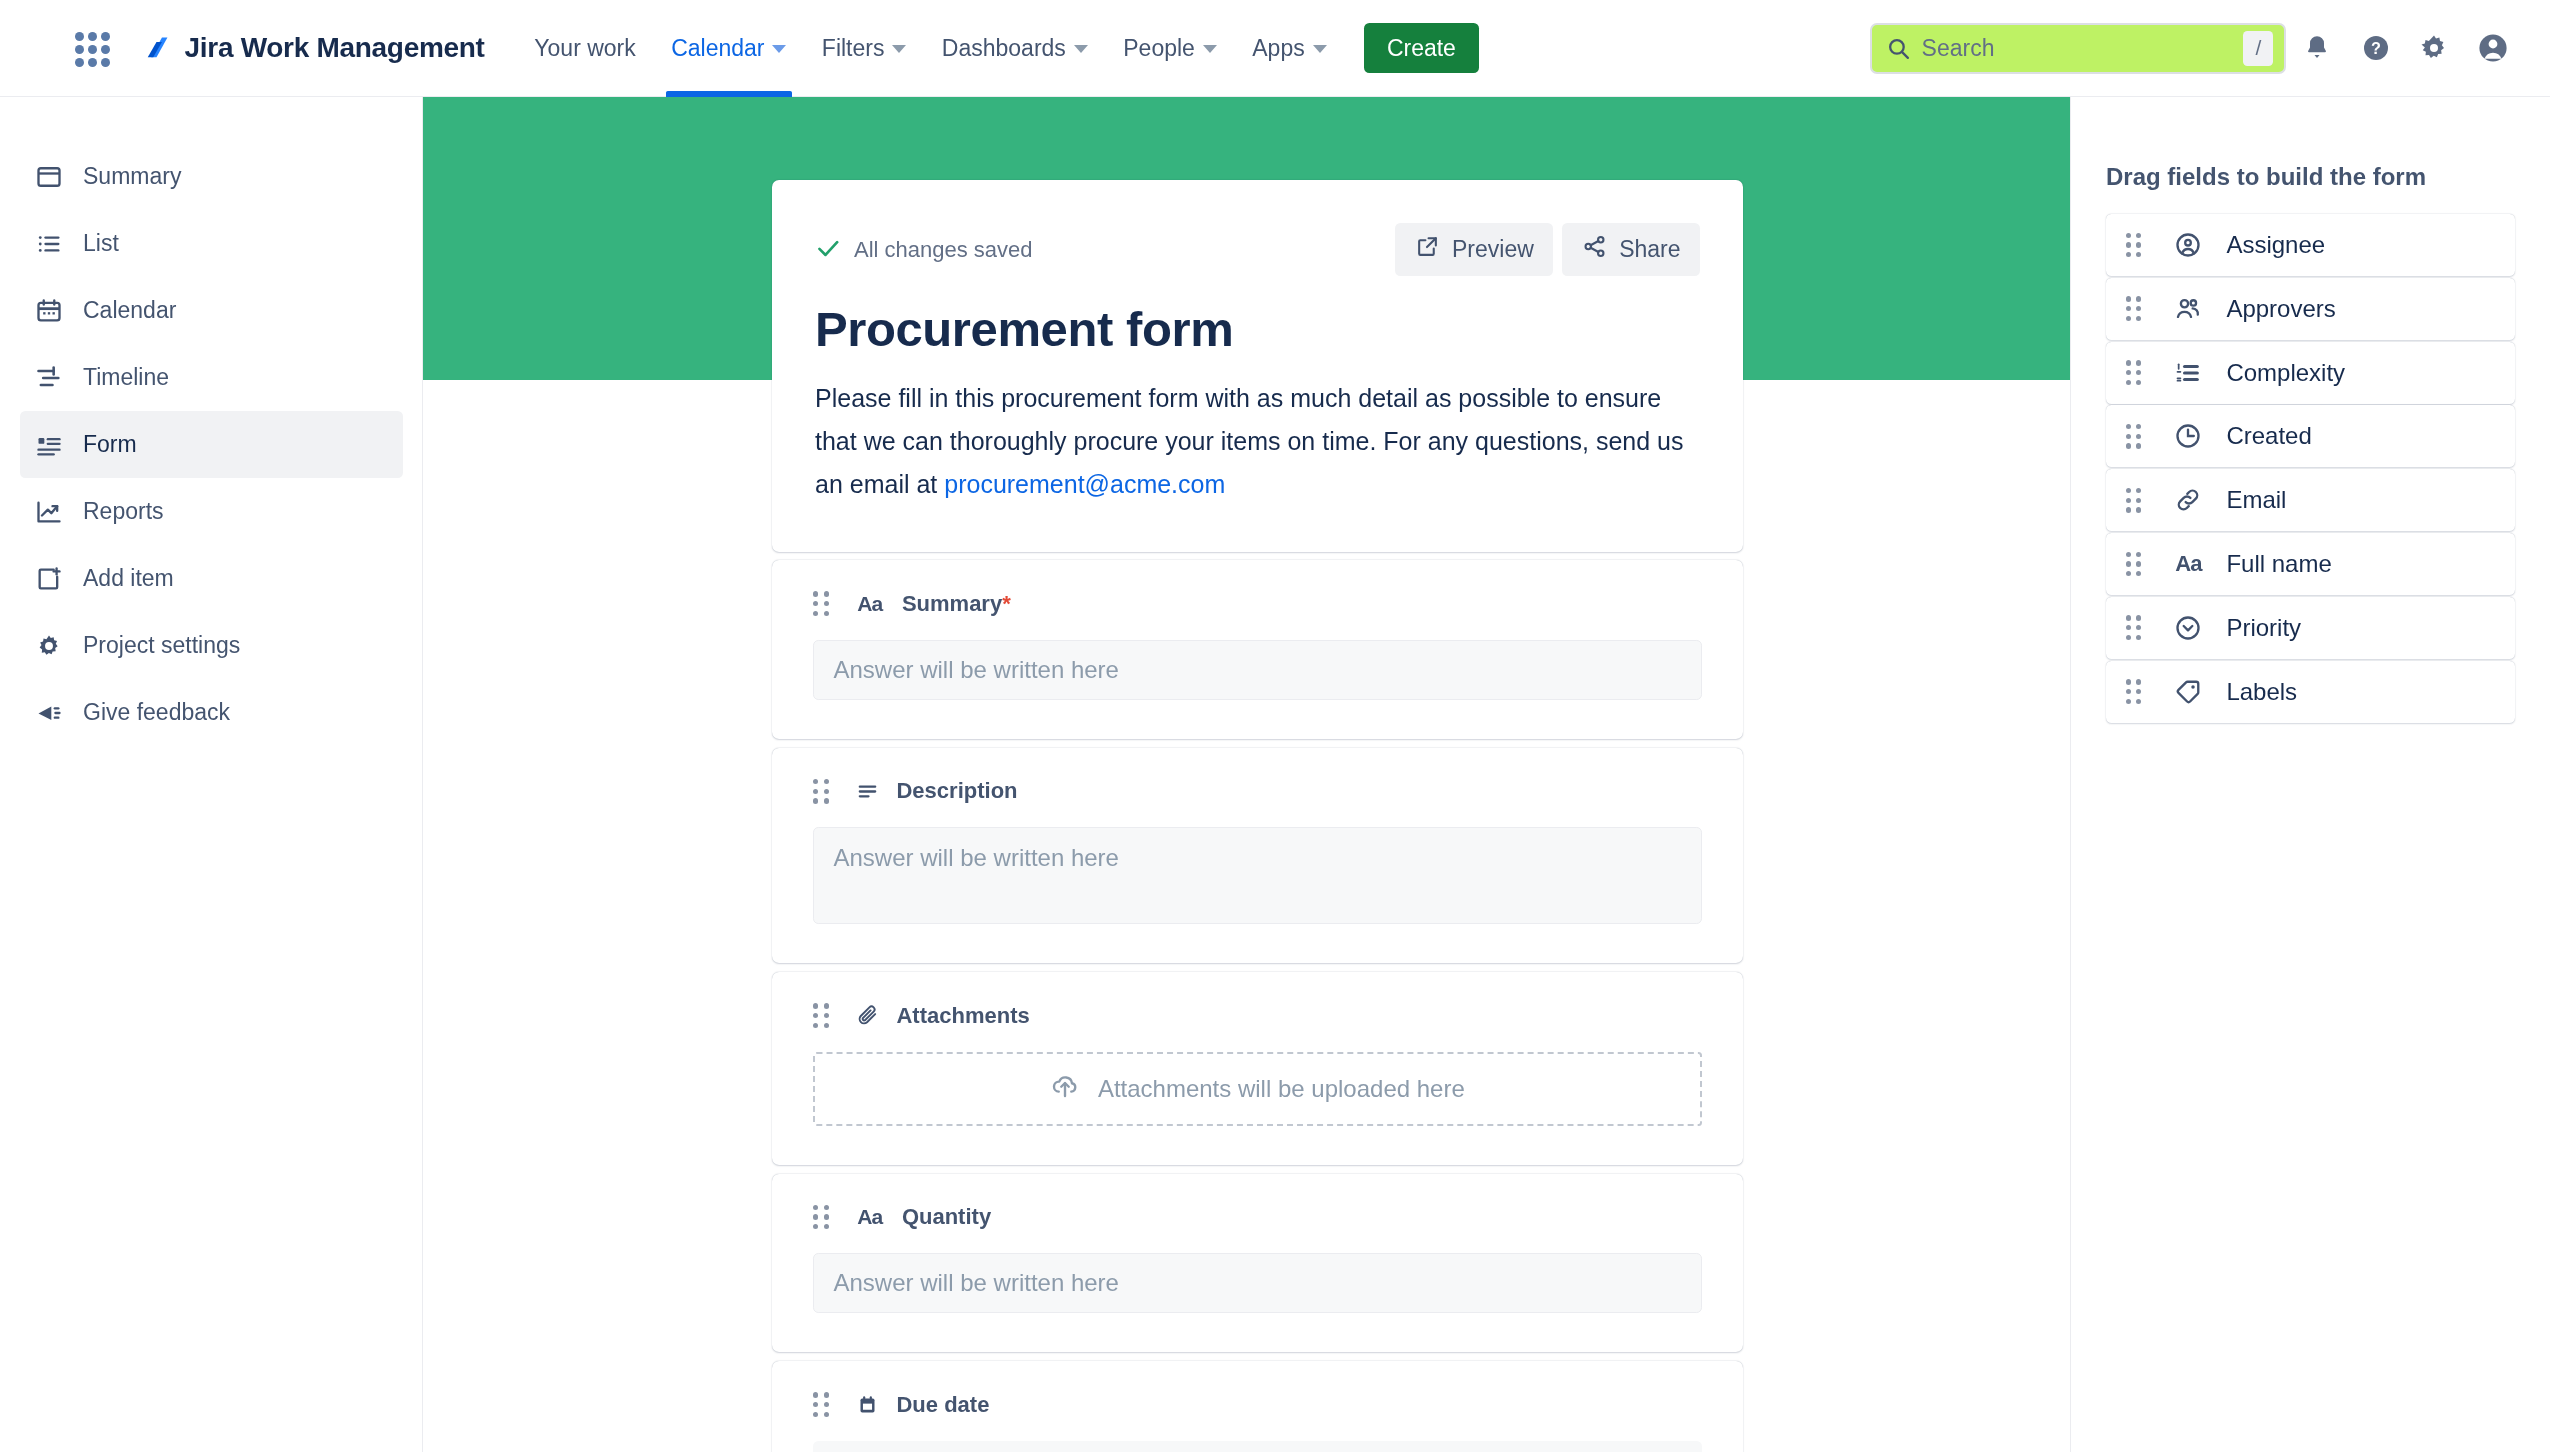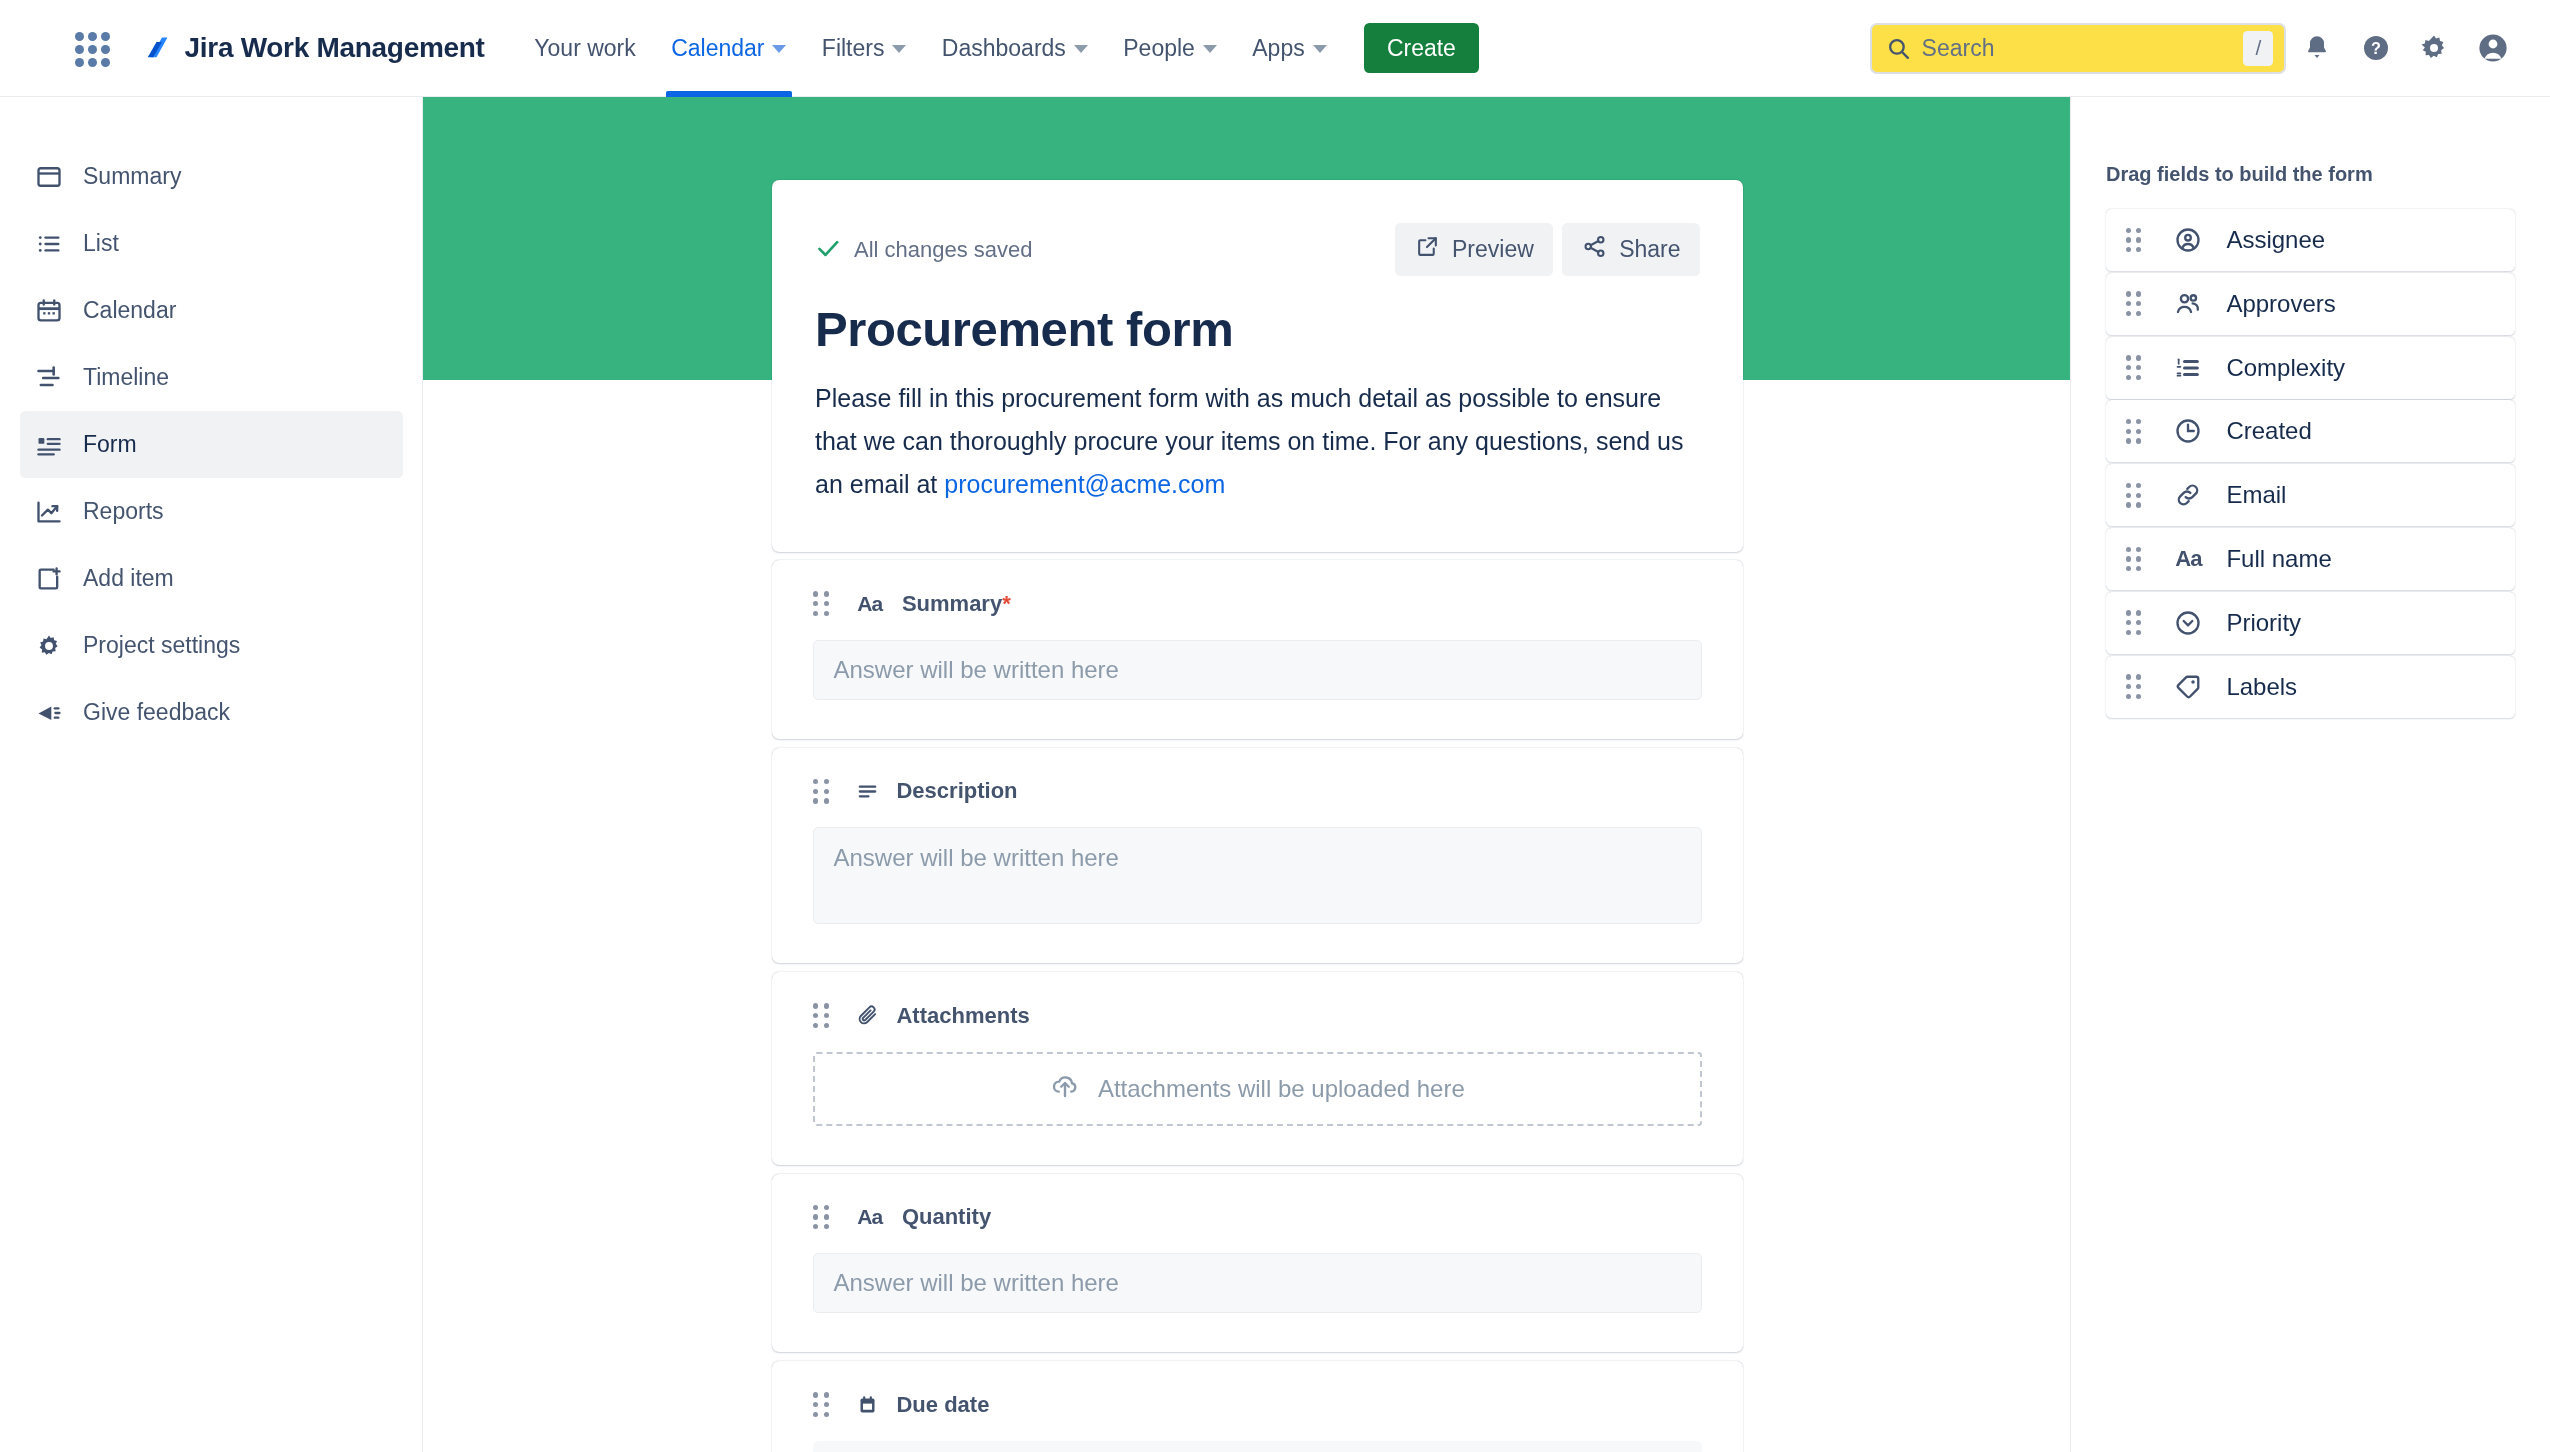--- a/index.html
+++ b/index.html
@@ -59,21 +59,21 @@
     font-size: 23px; font-weight: 500;
     padding: 0 23px; height: 50px; line-height: 50px;
     border-radius: 5.3px; border: none; cursor: pointer;
     font-family: "Liberation Sans", sans-serif;
   }
 
   .nav-right { margin-left: auto; display: flex; align-items: center; margin-right: 30px; gap: 3.5px; }
   .searchbox {
     width: 416px; height: 51px; border: 2.7px solid #dcdfe4;
     border-radius: 7px; display: flex; align-items: center;
-    padding: 0 10.6px 0 14px; cursor: text; background: #fde047;
+    padding: 0 10.6px 0 14px; cursor: text; background: #bef264;
   }
   .searchbox .sq { width: 25px; height: 25px; flex: 0 0 25px; }
   .search-input {
     border: none; outline: none; background: transparent;
     font-size: 23px; color: #44546F; flex: 1; margin-left: 10.6px;
     font-family: "Liberation Sans", sans-serif;
   }
   .search-input::placeholder { color: #626F86; }
   .slash {
     width: 30px; height: 35px; background: #F1F2F4; border-radius: 4.4px;
@@ -177,21 +177,21 @@
     gap: 17.7px; font-size: 24px; color: #8C9BAB; cursor: pointer;
   }
 
   
   .rightpanel {
     position: absolute; top: 97px; left: 2070px;
     width: 480px; height: 1355px;
     background: #ffffff; border-left: 1.8px solid #ebecf0;
     padding: 66px 35px 0 35px; overflow: hidden;
   }
-  .rp-title { font-size: 20px; font-weight: 700; color: #44546F; margin-bottom: 23px; }
+  .rp-title { font-size: 24px; font-weight: 700; color: #44546F; margin-bottom: 23px; }
   .rp-item {
     display: flex; align-items: center; gap: 23px;
     height: 62px; margin-bottom: 1.8px; padding: 0 19.5px;
     background: #fff; border-radius: 5.3px; cursor: grab;
     box-shadow: 0 0.9px 1.8px rgba(9,30,66,.16), 0 0 0.9px rgba(9,30,66,.20);
   }
   .rp-item .ico { width: 30px; height: 30px; flex: 0 0 30px; display:flex; align-items:center; justify-content:center; }
   .rp-item .ico.aa { font-size: 22px; font-weight: 700; color: #42526E; letter-spacing: -0.9px; }
   .rp-item .lbl { font-size: 24px; color: #172B4D; }
 </style>

